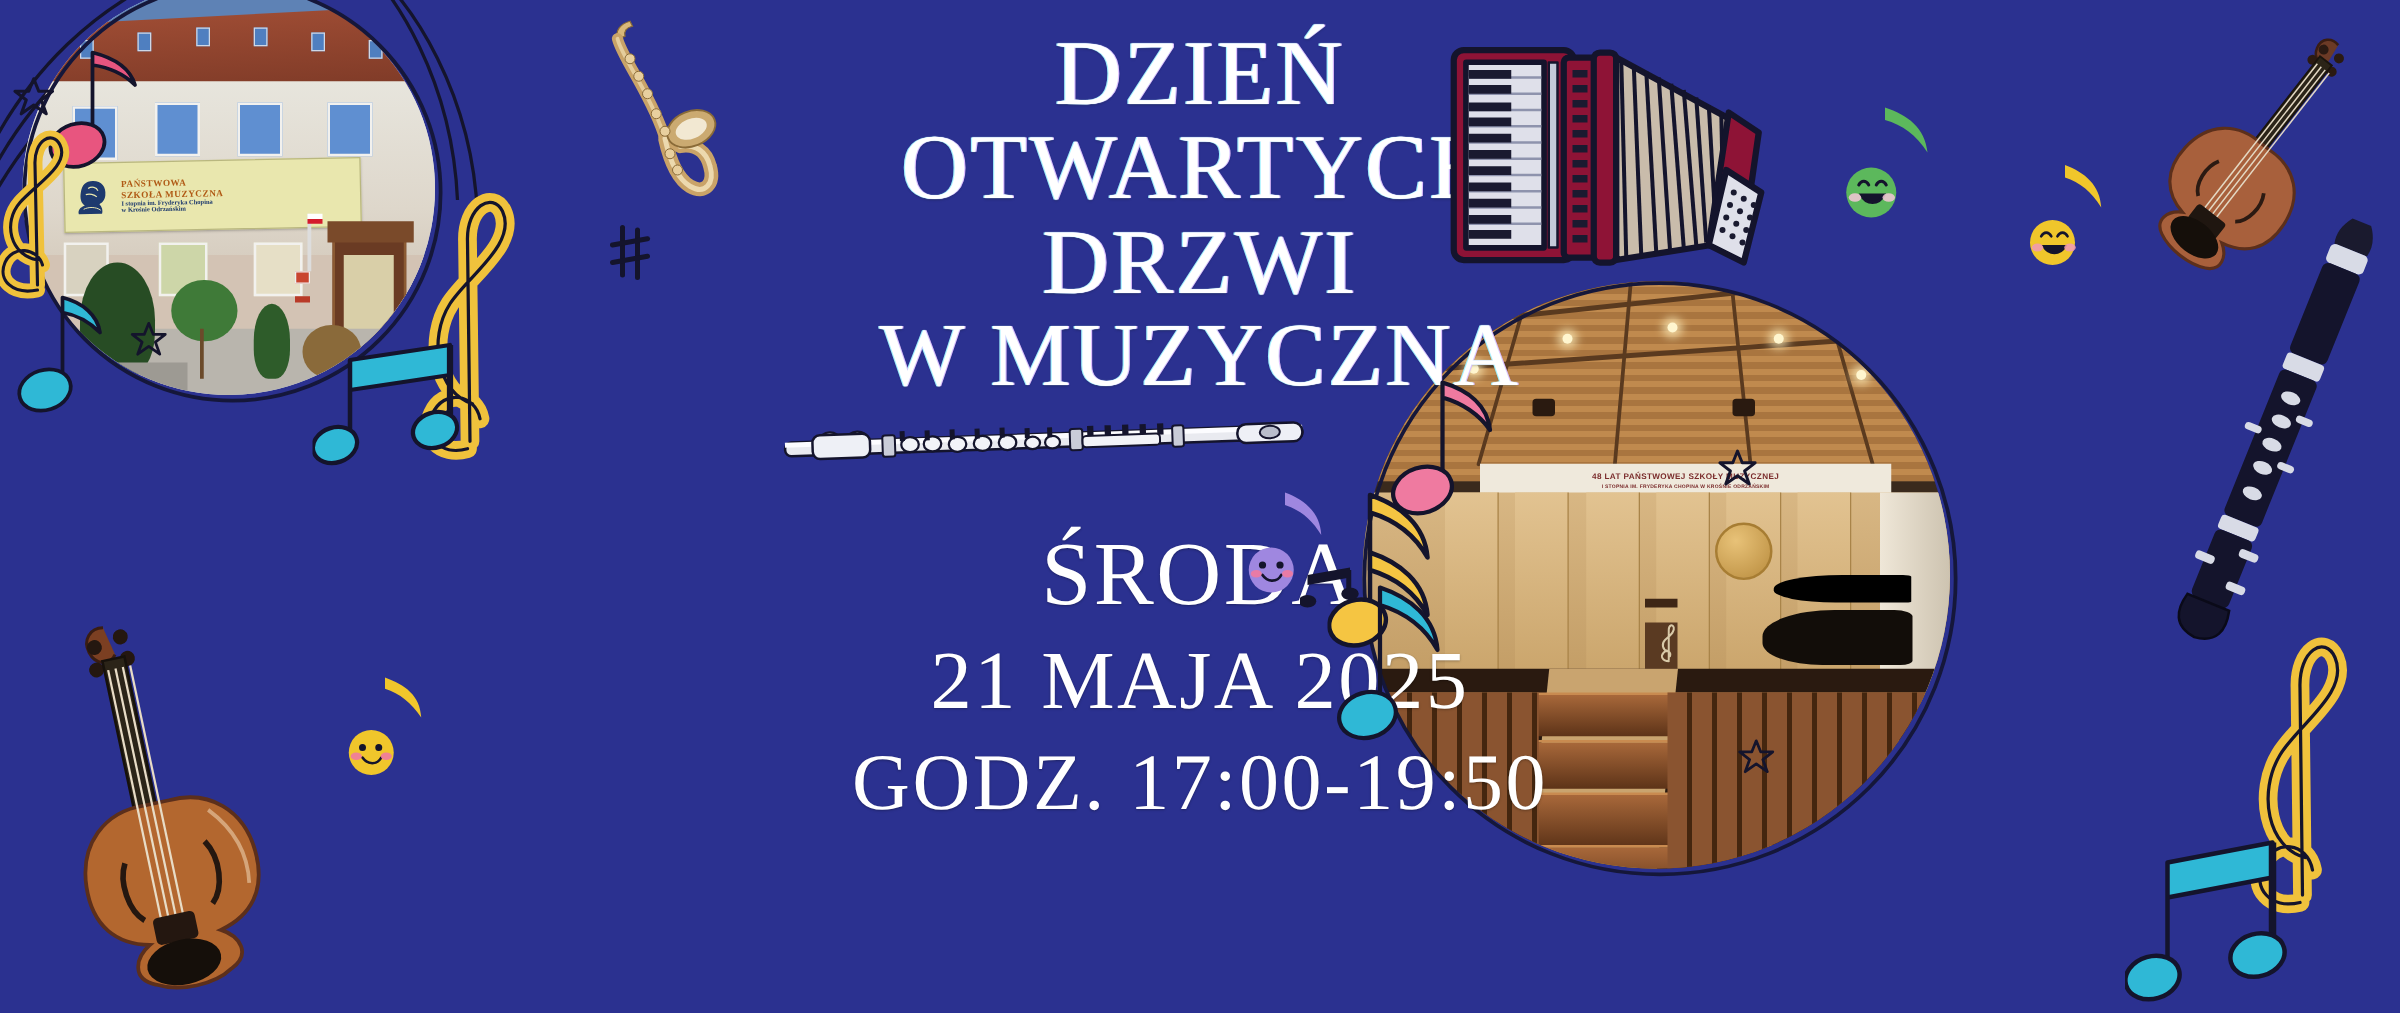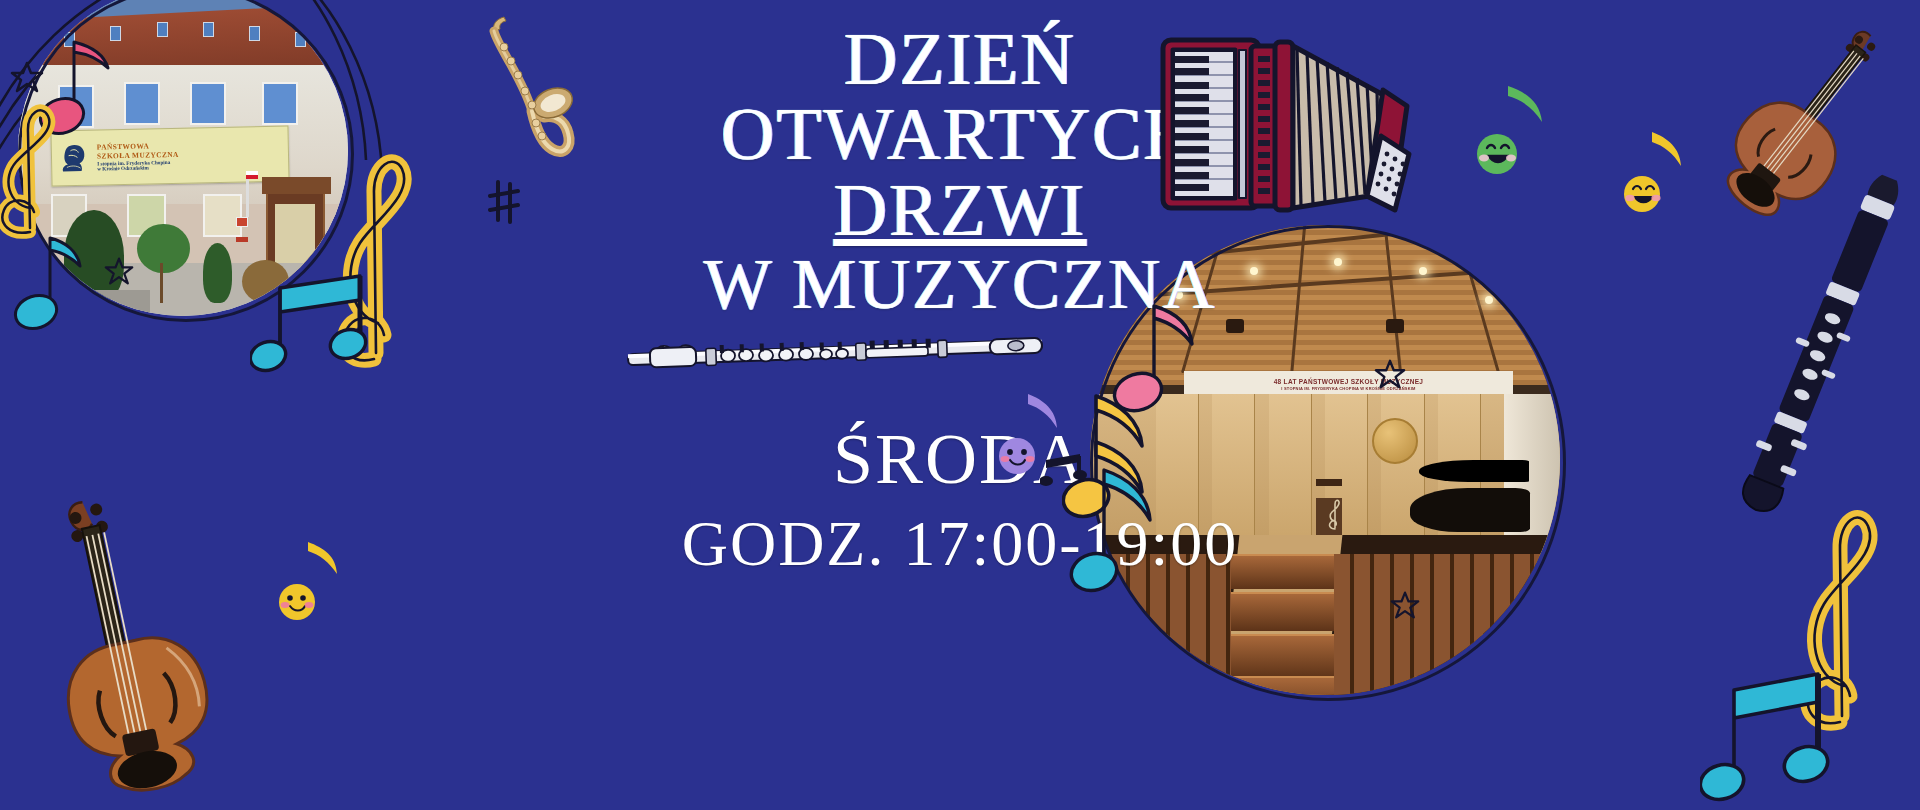--- a/index.html
+++ b/index.html
@@ -31,21 +31,21 @@
     text-align:center;
     text-shadow:
       0 0 1px #bff6ff,
       1px 0 0 #e5b9ff,
       -1px 0 0 #9ff0ff,
       0 1px 2px rgba(0,0,0,.35);
     white-space:nowrap;
   }
   .hl1{font-size:74px;}
   .hl2{font-size:74px;}
-  .hl3{font-size:74px;text-decoration:underline;}
+  .hl3{font-size:74px;}
   .hl4{font-size:72px;}
   .sub{
     color:#ffffff;font-family:"Liberation Serif", serif;
     font-weight:400;letter-spacing:2px;text-align:center;
     white-space:nowrap;
     text-shadow:0 1px 2px rgba(0,0,0,.3);
   }
   .sub1{font-size:72px;margin-top:10px;}
   .sub2{font-size:66px;margin-top:6px;}
   .sub3{font-size:64px;margin-top:6px;}
@@ -661,16 +661,17 @@
     </g>
   </svg>
 
   <div class="center-col">
     <div class="hl hl1">DZIEŃ</div>
     <div class="hl hl2">OTWARTYCH</div>
     <div class="hl hl3">DRZWI</div>
     <div class="hl hl4">W MUZYCZNA</div>
     <div style="height:86px;"></div>
     <div class="sub sub1">ŚRODA</div>
-    <div class="sub sub3">GODZ. 17:00-19:00</div>
+    <div class="sub sub2">21 MAJA 2025</div>
+    <div class="sub sub3">GODZ. 17:00-19:50</div>
   </div>
 
 </div>
 
 </body></html>

